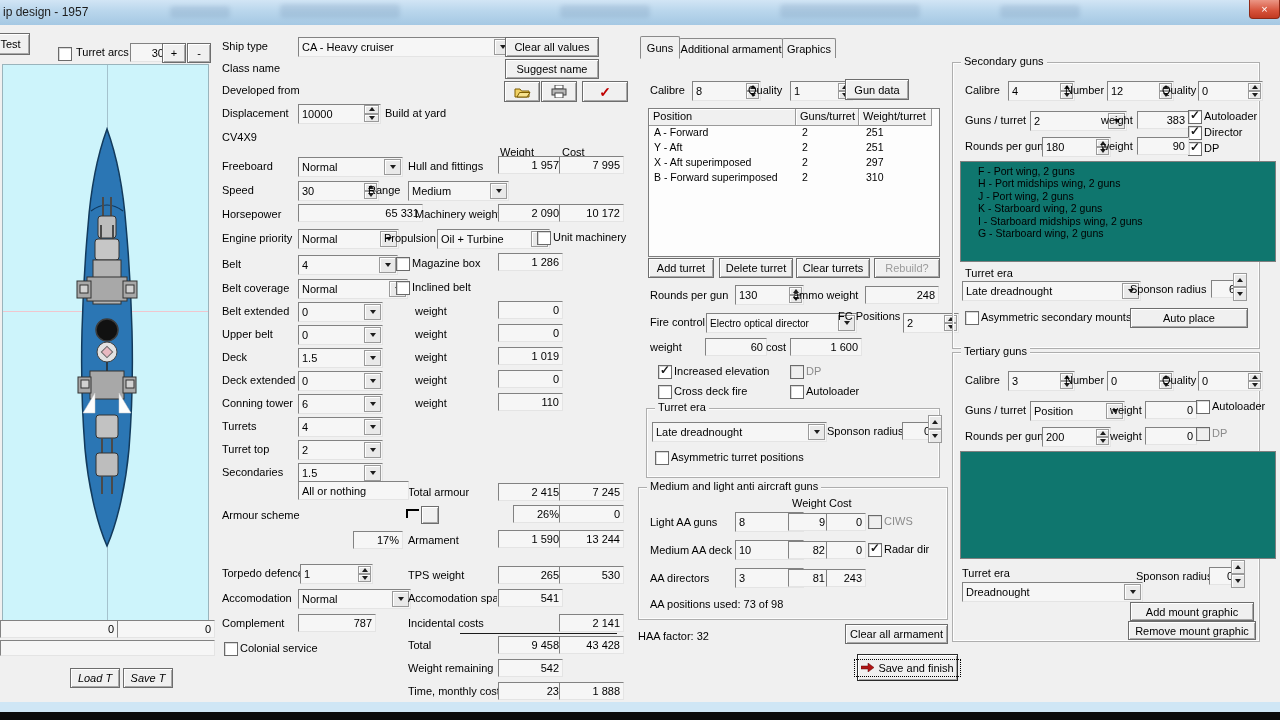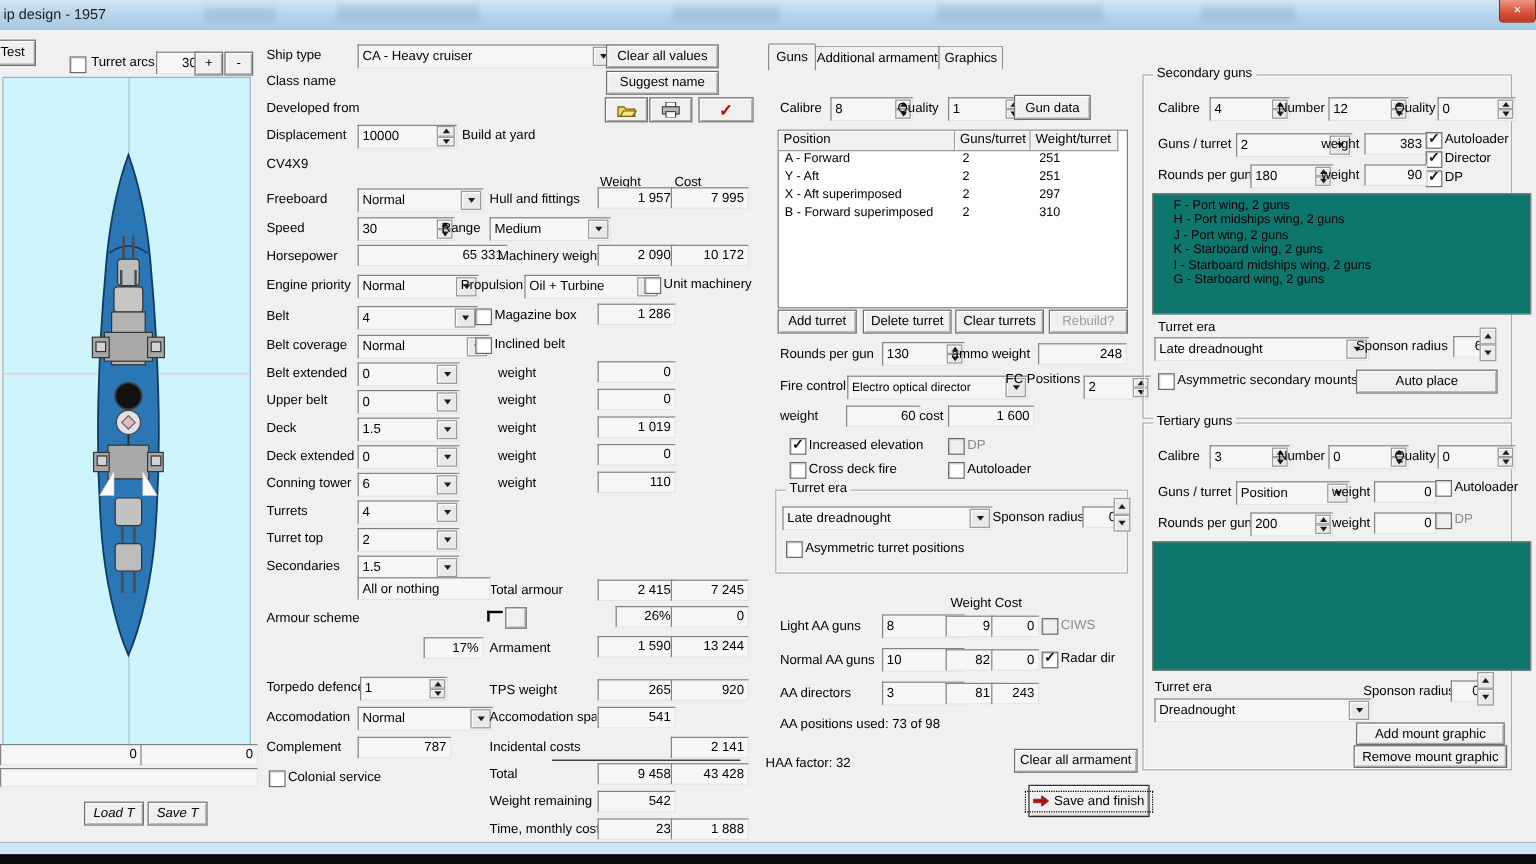--- a/index.html
+++ b/index.html
@@ -385,21 +385,21 @@
         <span class="spin-b">
           <span class="tri-u"></span>
         </span>
         <span class="spin-b">
           <span class="tri-d"></span>
         </span>
       </span>
     </div>
   <span class="lbl" style="left:408px;top:544px">TPS weight</span>
   <div class="field num" style="left:498px;top:541px;width:57px;height:16px">265</div>
-  <div class="field num" style="left:559px;top:541px;width:57px;height:16px">920</div>
+  <div class="field num" style="left:559px;top:541px;width:57px;height:16px">530</div>
 
   <span class="lbl" style="left:222px;top:567px">Accomodation</span>
   <div class="field dd" style="left:298px;top:564px;width:90px;height:18px">
       <span>Normal</span>
       <span class="dd-arrow">
         <span class="tri-d"></span>
       </span>
     </div>
   <span class="lbl" style="left:408px;top:567px;width:89px;overflow:hidden">Accomodation space</span>
   <div class="field num" style="left:498px;top:564px;width:57px;height:16px">541</div>
@@ -569,41 +569,44 @@
       <span class="spin-b">
         <span class="tri-u"></span>
       </span>
       <span class="spin-b">
         <span class="tri-d"></span>
       </span>
     </div>
   <div class="cb" style="left:655px;top:426px"></div>
   <span class="lbl" style="left:671px;top:426px">Asymmetric turret positions</span>
 
+  <div class="grp" style="left:638px;top:462px;width:308px;height:131px">
+    <span class="grp-t">Medium and light anti aircraft guns</span>
+  </div>
   <span class="lbl" style="left:792px;top:472px">Weight</span>
   <span class="lbl" style="left:829px;top:472px">Cost</span>
 
   <span class="lbl" style="left:650px;top:491px">Light AA guns</span>
   <div class="field spin" style="left:735px;top:487px;width:48px;height:18px">
       <span>8</span>
       <span class="spin-btns">
         <span class="spin-b">
           <span class="tri-u"></span>
         </span>
         <span class="spin-b">
           <span class="tri-d"></span>
         </span>
       </span>
     </div>
   <div class="field num" style="left:788px;top:488px;width:33px;height:16px">9</div>
   <div class="field num" style="left:826px;top:488px;width:32px;height:16px">0</div>
   <div class="cb dis" style="left:868px;top:490px"></div>
   <span class="lbl gray" style="left:884px;top:490px">CIWS</span>
 
-  <span class="lbl" style="left:650px;top:519px">Normal AA guns</span>
+  <span class="lbl" style="left:650px;top:519px">Medium AA deck</span>
   <div class="field spin" style="left:735px;top:515px;width:48px;height:18px">
       <span>10</span>
       <span class="spin-btns">
         <span class="spin-b">
           <span class="tri-u"></span>
         </span>
         <span class="spin-b">
           <span class="tri-d"></span>
         </span>
       </span>

